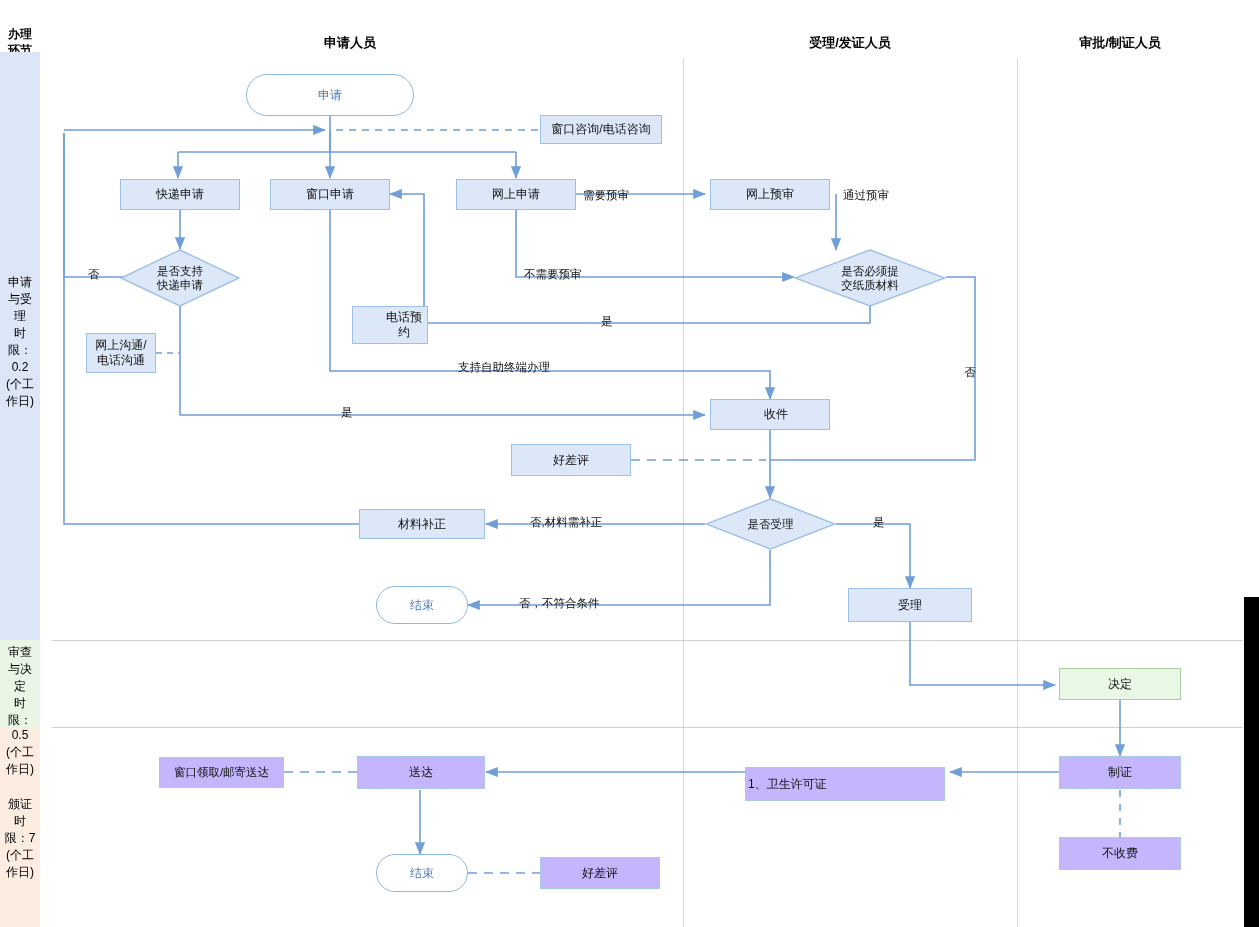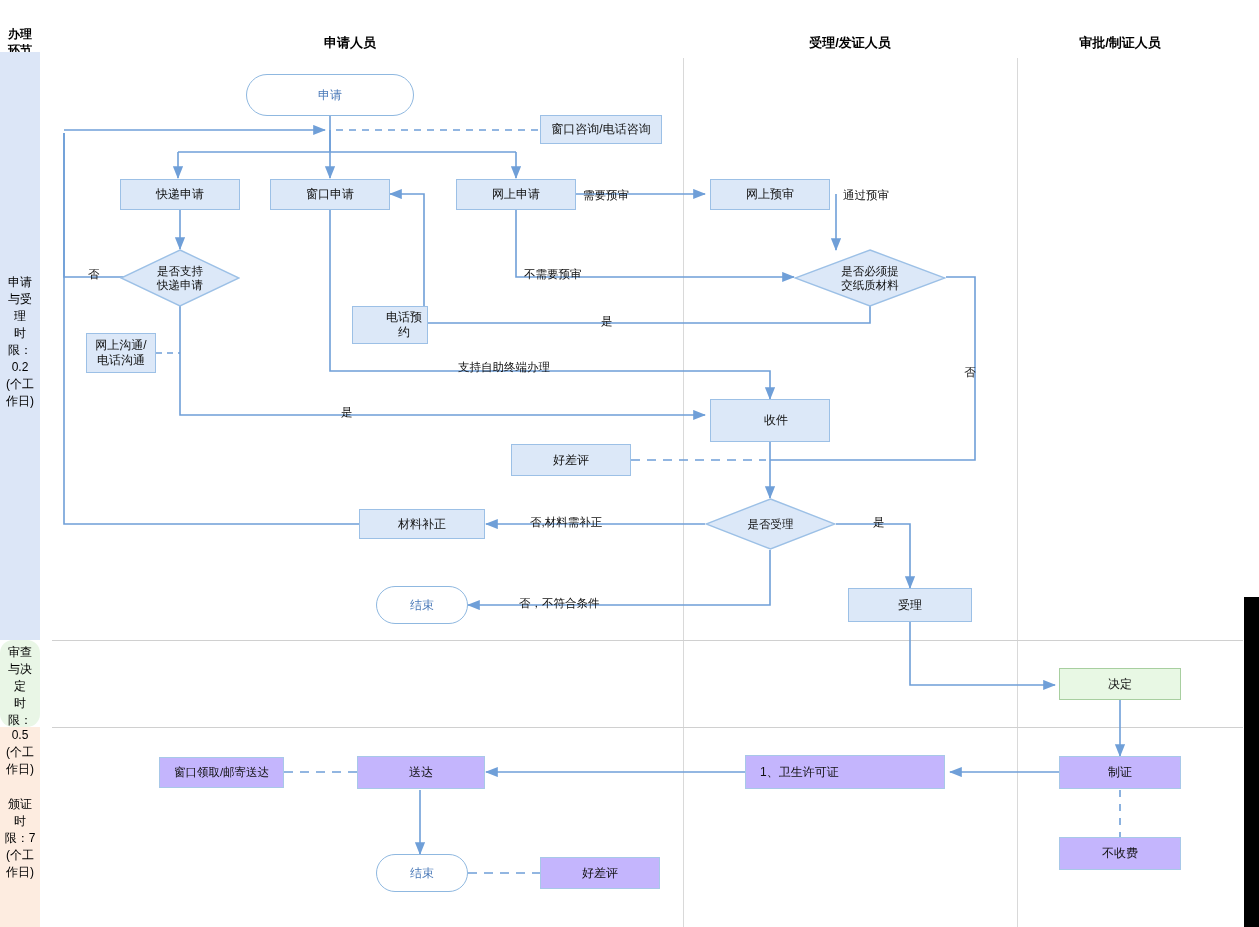--- a/index.html
+++ b/index.html
@@ -4,21 +4,21 @@
 <style>
   html,body{margin:0;padding:0;background:#fff;}
   body{font-family:"Liberation Sans","DejaVu Sans",sans-serif;}
   #stage{position:relative;width:1259px;height:927px;overflow:hidden;background:#fff;}
 
   
   .lane-col{position:absolute;left:0;width:40px;text-align:center;
             font-size:12px;line-height:16px;color:#000;}
   #lane-head{top:24px;height:28px;font-weight:bold;}
   #lane1{top:52px;height:588px;background:#dce6f7;}
-  #lane2{top:640px;height:87px;background:#e9f6e6;border-radius:13px;}
+  #lane2{top:640px;height:87px;background:#e9f6e6;}
   #lane3{top:727px;height:200px;background:#fdece0;}
   .lane-label{position:absolute;left:0;right:0;text-align:center;font-size:12px;line-height:17px;}
 
   
   .vdiv{position:absolute;width:1px;background:#d9d9d9;top:58px;height:869px;}
   .hdiv{position:absolute;left:52px;right:16px;height:1px;background:#d0d0d0;}
 
   
   #doc-title{position:absolute;left:0;right:0;top:6px;text-align:center;
              font-size:13px;font-weight:bold;color:#000;}
@@ -27,21 +27,21 @@
   
   .node{position:absolute;box-sizing:border-box;display:flex;align-items:center;
         justify-content:center;text-align:center;font-size:12px;line-height:15px;color:#111;}
   .rect{background:#dce8f8;border:1px solid #9cc0e6;}
   .rect-green{background:#e8f8e4;border:1px solid #a8cfa0;}
   .rect-orange{background:#c4b5fd;border:1px solid #a8c8e8;}
   .term{background:#fff;border:1px solid #8fb8e0;border-radius:22px;color:#4a79b8;}
   .diamond{background:transparent;border:none;}
   .diamond .dshape{position:absolute;inset:0;}
   .diamond .dlabel{position:relative;z-index:2;font-size:11.5px;line-height:14px;}
-  .left-align{justify-content:flex-start;padding-left:14px;}
+  .left-align{justify-content:flex-start;padding-left:2px;margin-top:12px;}
 
   
   #wires{position:absolute;left:0;top:0;width:1259px;height:927px;pointer-events:none;}
 
   .elabel{position:absolute;font-size:11.5px;color:#111;white-space:nowrap;}
   .elabel.vert{writing-mode:vertical-rl;}
 
   
   #blackbar{position:absolute;background:#000;}
 </style>
@@ -207,21 +207,21 @@
     </div>
   </div>
 
   <div class="node rect" style="left:352px;top:306px;width:76px;height:38px;padding-left:28px;">电话预约</div>
 
   <div class="node rect" style="left:86px;top:333px;width:70px;height:40px;flex-direction:column;">
     <div>网上沟通/</div>
     <div>电话沟通</div>
   </div>
 
-  <div class="node rect" style="left:710px;top:399px;width:120px;height:43px;padding-left:12px;">收件</div>
+  <div class="node rect" style="left:710px;top:399px;width:120px;height:31px;padding-left:12px;">收件</div>
 
   <div class="node rect" style="left:511px;top:444px;width:120px;height:32px;">好差评</div>
 
   <div class="node diamond" style="left:705px;top:498px;width:131px;height:52px;">
     <svg class="dshape" viewBox="0 0 131 52" preserveAspectRatio="none">
       <polygon points="65.5,1 130,26 65.5,51 1,26" fill="#dce8f8" stroke="#9cc0e6" stroke-width="1.4"></polygon>
     </svg>
     <div class="dlabel">是否受理</div>
   </div>
 

